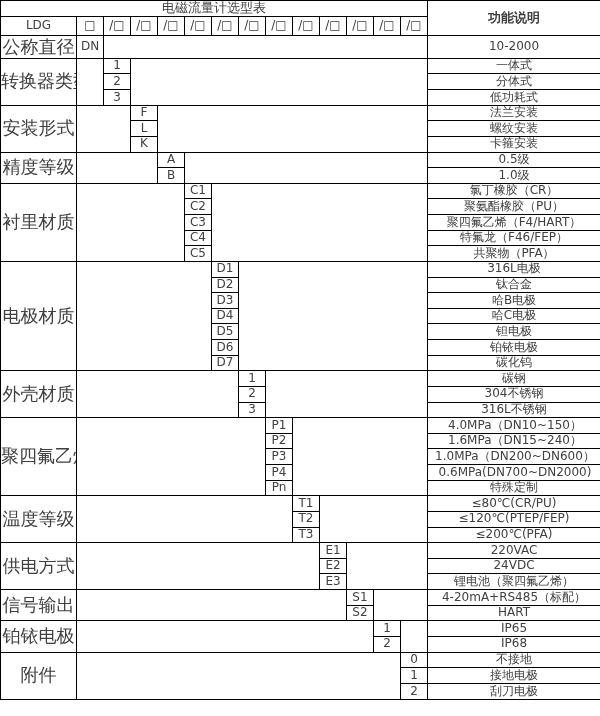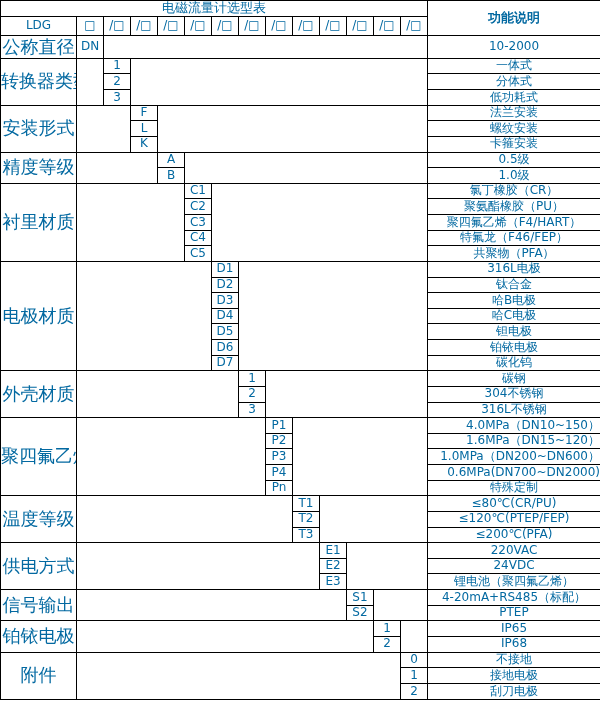--- a/index.html
+++ b/index.html
@@ -4,40 +4,40 @@
 <style>
   html, body { margin: 0; padding: 0; background: #fff; }
   body { width: 600px; }
   table.spec {
     width: 600px;
     height: 700px;
     border-collapse: collapse;
     table-layout: fixed;
     font-family: "DejaVu Sans", sans-serif;
     font-size: 12px;
-    color: #0369a1;
+    color: #404040;
     background: #fff;
   }
   table.spec td {
     border: 1px solid #000;
     text-align: center;
     vertical-align: middle;
     padding: 0;
     overflow: hidden;
     white-space: nowrap;
     line-height: 1.15;
   }
   tr.title-row td { height: 12px; font-size: 13px; }
   tr.model-row td { height: 18px; margin-left: 20px; }
   td.label-cell { font-size: 18px; }
   td.func-header-cell { font-size: 13px; font-weight: bold; }
   td.model-prefix-cell { text-align: left; padding-left: 10px; }
   td.code-cell { font-size: 12px; }
   td.func-cell { font-size: 12px; margin-top: 12px; }
-  td.func-cell.align-left { text-align: right; padding-left: 2px; }
+  td.func-cell.align-left { text-align: center; padding-left: 2px; }
   td.filler-cell { background: #fff; }
 </style>
 </head>
 <body>
 
 <table class="spec">
   <colgroup>
     <col style="width:76px">
     <col style="width:27px">
       <col style="width:27px">
@@ -195,21 +195,21 @@
       </tr>
       <tr>
         <td class="label-cell" rowspan="5">聚四氟乙烯</td>
         <td class="filler-cell" rowspan="5" colspan="7"></td>
         <td class="code-cell">P1</td>
         <td class="filler-cell" rowspan="5" colspan="5"></td>
         <td class="func-cell align-left">4.0MPa（DN10~150）</td>
       </tr>
       <tr>
         <td class="code-cell">P2</td>
-        <td class="func-cell align-left">1.6MPa（DN15~120）</td>
+        <td class="func-cell align-left">1.6MPa（DN15~240）</td>
       </tr>
       <tr>
         <td class="code-cell">P3</td>
         <td class="func-cell align-left">1.0MPa（DN200~DN600）</td>
       </tr>
       <tr>
         <td class="code-cell">P4</td>
         <td class="func-cell align-left">0.6MPa(DN700~DN2000)</td>
       </tr>
       <tr>
@@ -248,21 +248,21 @@
       </tr>
       <tr>
         <td class="label-cell" rowspan="2">信号输出</td>
         <td class="filler-cell" rowspan="2" colspan="10"></td>
         <td class="code-cell">S1</td>
         <td class="filler-cell" rowspan="2" colspan="2"></td>
         <td class="func-cell">4-20mA+RS485（标配）</td>
       </tr>
       <tr>
         <td class="code-cell">S2</td>
-        <td class="func-cell">PTEP</td>
+        <td class="func-cell">HART</td>
       </tr>
       <tr>
         <td class="label-cell" rowspan="2">铂铱电极</td>
         <td class="filler-cell" rowspan="2" colspan="11"></td>
         <td class="code-cell">1</td>
         <td class="filler-cell" rowspan="2" colspan="1"></td>
         <td class="func-cell">IP65</td>
       </tr>
       <tr>
         <td class="code-cell">2</td>

